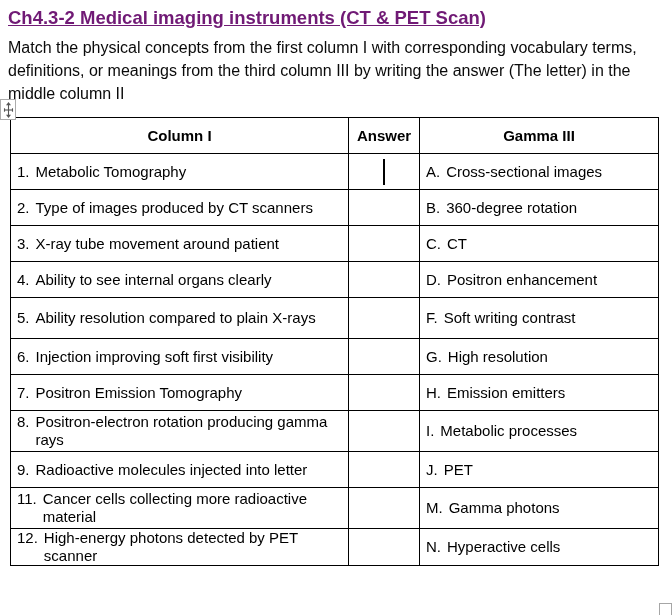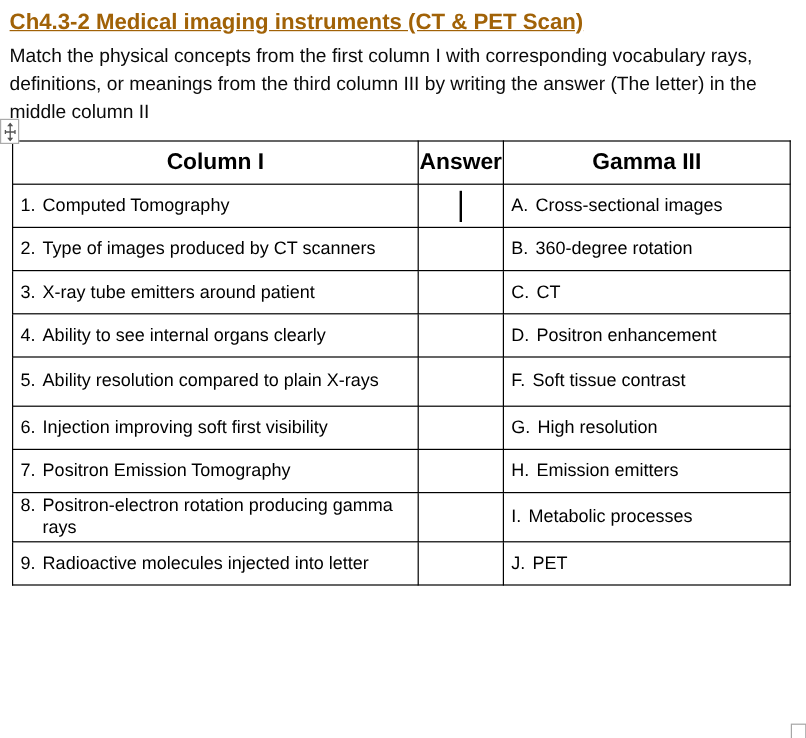--- a/index.html
+++ b/index.html
@@ -15,21 +15,21 @@
     position: relative;
     overflow: hidden;
   }
   .title {
     position: absolute;
     left: 8px;
     top: 7px;
     margin: 0;
     font-size: 18.5px;
     font-weight: bold;
-    color: #a16207;
+    color: #701a75;
     text-decoration: underline;
     white-space: nowrap;
   }
   .instructions {
     position: absolute;
     left: 8px;
     top: 36px;
     width: 656px;
     margin: 0;
     font-size: 16px;
@@ -61,21 +61,21 @@
     z-index: 2;
   }
   .match-table th, .match-table td {
     border: 1.5px solid #000000;
     padding: 0;
     vertical-align: middle;
     overflow: hidden;
   }
   .match-table th {
     height: 35px;
-    font-size: 19px;
+    font-size: 15px;
     font-weight: bold;
     text-align: center;
   }
   .match-table tr.single { height: 36px; }
   .match-table tr.tall   { height: 41px; }
   .match-table td { font-size: 15px; }
   .entry {
     display: flex;
     align-items: baseline;
     padding: 0 4px 0 6px;
@@ -107,21 +107,21 @@
     cursor: nwse-resize;
   }
 </style>
 </head>
 <body>
 
 <div>
 
   <h1 class="title">Ch4.3-2 Medical imaging instruments (CT &amp; PET Scan)</h1>
 
-  <p class="instructions">Match the physical concepts from the first column I with corresponding vocabulary rays, definitions, or meanings from the third column III by writing the answer (The letter) in the middle column II</p>
+  <p class="instructions">Match the physical concepts from the first column I with corresponding vocabulary terms, definitions, or meanings from the third column III by writing the answer (The letter) in the middle column II</p>
 
   <div class="move-handle">
     <svg width="11" height="16" viewBox="0 0 11 16" aria-hidden="true">
       <line x1="5.5" y1="2.5" x2="5.5" y2="13.5" stroke="#555555" stroke-width="1.1"></line>
       <path d="M5.5 0 L3 3.2 L8 3.2 Z" fill="#555555"></path>
       <path d="M5.5 16 L3 12.8 L8 12.8 Z" fill="#555555"></path>
       <line x1="1.5" y1="8" x2="9.5" y2="8" stroke="#555555" stroke-width="1.1"></line>
       <line x1="1.5" y1="6.3" x2="1.5" y2="9.7" stroke="#555555" stroke-width="1.1"></line>
       <line x1="9.5" y1="6.3" x2="9.5" y2="9.7" stroke="#555555" stroke-width="1.1"></line>
     </svg>
@@ -138,21 +138,21 @@
         <th>Column I</th>
         <th>Answer</th>
         <th>Gamma III</th>
       </tr>
     </thead>
     <tbody>
   <tr class="single">
     <td>
       <div class="entry">
         <span class="num">1.</span>
-        <span class="txt">Computed Tomography</span>
+        <span class="txt">Metabolic Tomography</span>
       </div>
     </td>
     <td class="answer-col"><span class="caret"></span></td>
     <td>
       <div class="entry">
         <span class="num">A.</span>
         <span class="txt">Cross-sectional images</span>
       </div>
     </td>
   </tr>
@@ -170,21 +170,21 @@
         <span class="num">B.</span>
         <span class="txt">360-degree rotation</span>
       </div>
     </td>
   </tr>
 
   <tr class="single">
     <td>
       <div class="entry">
         <span class="num">3.</span>
-        <span class="txt">X-ray tube emitters around patient</span>
+        <span class="txt">X-ray tube movement around patient</span>
       </div>
     </td>
     <td class="answer-col"></td>
     <td>
       <div class="entry">
         <span class="num">C.</span>
         <span class="txt">CT</span>
       </div>
     </td>
   </tr>
@@ -209,21 +209,21 @@
     <td>
       <div class="entry">
         <span class="num">5.</span>
         <span class="txt">Ability resolution compared to plain X-rays</span>
       </div>
     </td>
     <td class="answer-col"></td>
     <td>
       <div class="entry">
         <span class="num">F.</span>
-        <span class="txt">Soft tissue contrast</span>
+        <span class="txt">Soft writing contrast</span>
       </div>
     </td>
   </tr>
 
   <tr class="single">
     <td>
       <div class="entry">
         <span class="num">6.</span>
         <span class="txt">Injection improving soft first visibility</span>
       </div>
@@ -279,19 +279,49 @@
     <td class="answer-col"></td>
     <td>
       <div class="entry">
         <span class="num">J.</span>
         <span class="txt">PET</span>
       </div>
     </td>
   </tr>
 
 
-
+  <tr class="tall">
+    <td>
+      <div class="entry">
+        <span class="num">11.</span>
+        <span class="txt">Cancer cells collecting more radioactive material</span>
+      </div>
+    </td>
+    <td class="answer-col"></td>
+    <td>
+      <div class="entry">
+        <span class="num">M.</span>
+        <span class="txt">Gamma photons</span>
+      </div>
+    </td>
+  </tr>
+
+  <tr class="single">
+    <td>
+      <div class="entry">
+        <span class="num">12.</span>
+        <span class="txt">High-energy photons detected by PET scanner</span>
+      </div>
+    </td>
+    <td class="answer-col"></td>
+    <td>
+      <div class="entry">
+        <span class="num">N.</span>
+        <span class="txt">Hyperactive cells</span>
+      </div>
+    </td>
+  </tr>
 </tbody>
   </table>
 
   <div class="resize-handle"></div>
 
 </div>
 
 </body></html>

